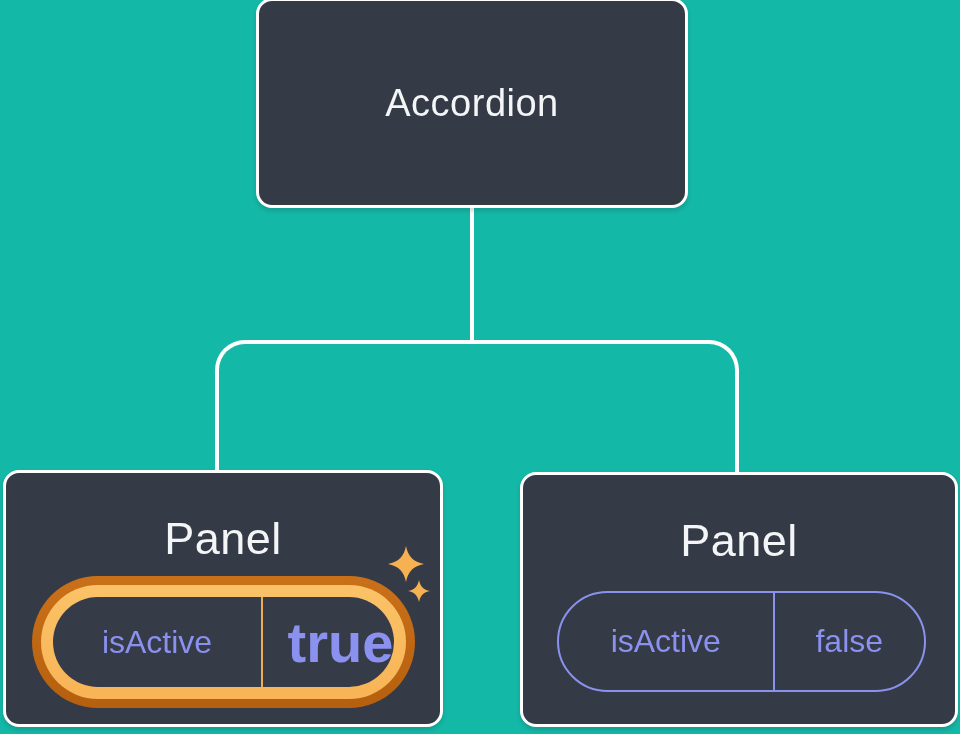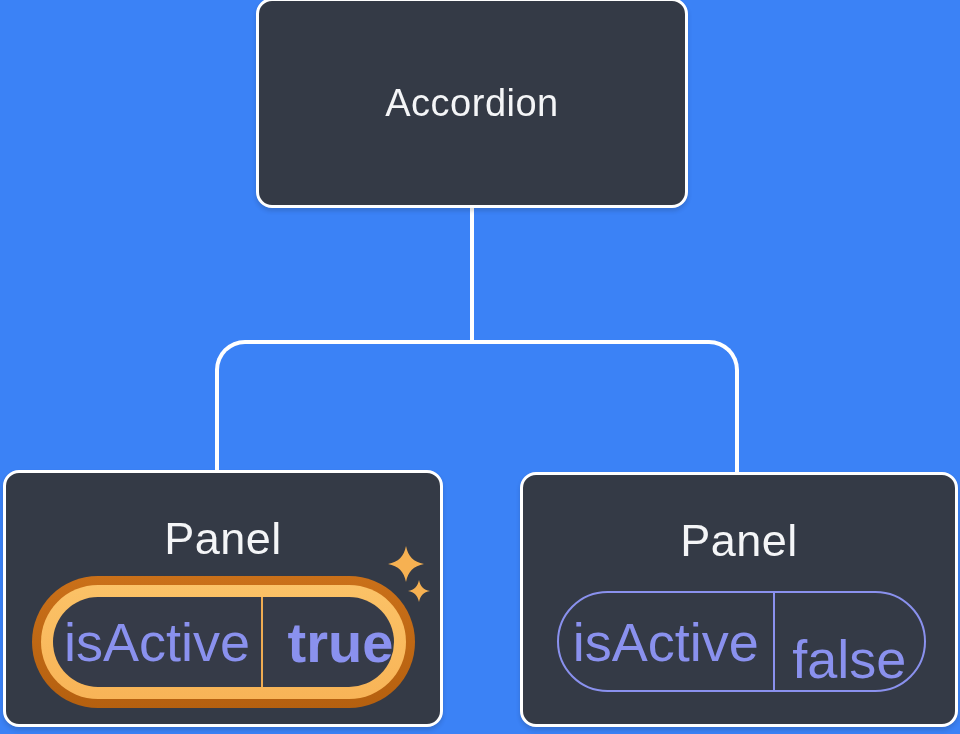--- a/index.html
+++ b/index.html
@@ -3,21 +3,21 @@
 <meta charset="utf-8">
 <style>
   html,body{margin:0;padding:0;}
   body{
     font-family:"Liberation Sans", sans-serif;
     -webkit-font-smoothing:antialiased;
   }
   .canvas{
     position:relative;
     width:960px;height:734px;
-    background:#3b82f6;
+    background:#14b8a6;
     overflow:hidden;
     text-decoration:underline;
   }
   
   .node{
     position:absolute;
     background:#343a46;
     border:3px solid #ffffff;
     border-radius:16px;
     box-sizing:border-box;
@@ -77,41 +77,41 @@
   }
   .pill-hi-core .cell-key{
     width:61%;
     display:flex;align-items:center;justify-content:center;
     border-right:2px solid #f0ac52;
   }
   .pill-hi-core .cell-val{
     flex:1;
     display:flex;align-items:center;justify-content:center;
   }
-  .state-text{color:#8a91ee;font-size:54px;font-weight:400;}
+  .state-text{color:#8a91ee;font-size:32px;font-weight:400;}
   .state-text-bold{color:#8a91ee;font-size:56px;font-weight:700;margin-left:24px;}
 
   
   .pill-plain{
     position:absolute;left:34px;top:116px;
     width:369px;height:101px;
     box-sizing:border-box;
     border:2px solid #8a91ee;
     border-radius:51px;
     display:flex;align-items:stretch;
     overflow:hidden;
   }
   .pill-plain .cell-key{
     width:58.5%;
     display:flex;align-items:center;justify-content:center;
     border-right:2px solid #8a91ee;
   }
   .pill-plain .cell-val{
     flex:1;
-    display:flex;align-items:flex-end;justify-content:center;
+    display:flex;align-items:center;justify-content:center;
   }
 
   
   .sparkle{position:absolute;line-height:0;}
   .sparkle-big{left:388px;top:546px;}
   .sparkle-small{left:408px;top:580px;}
 </style>
 </head>
 <body>
 

